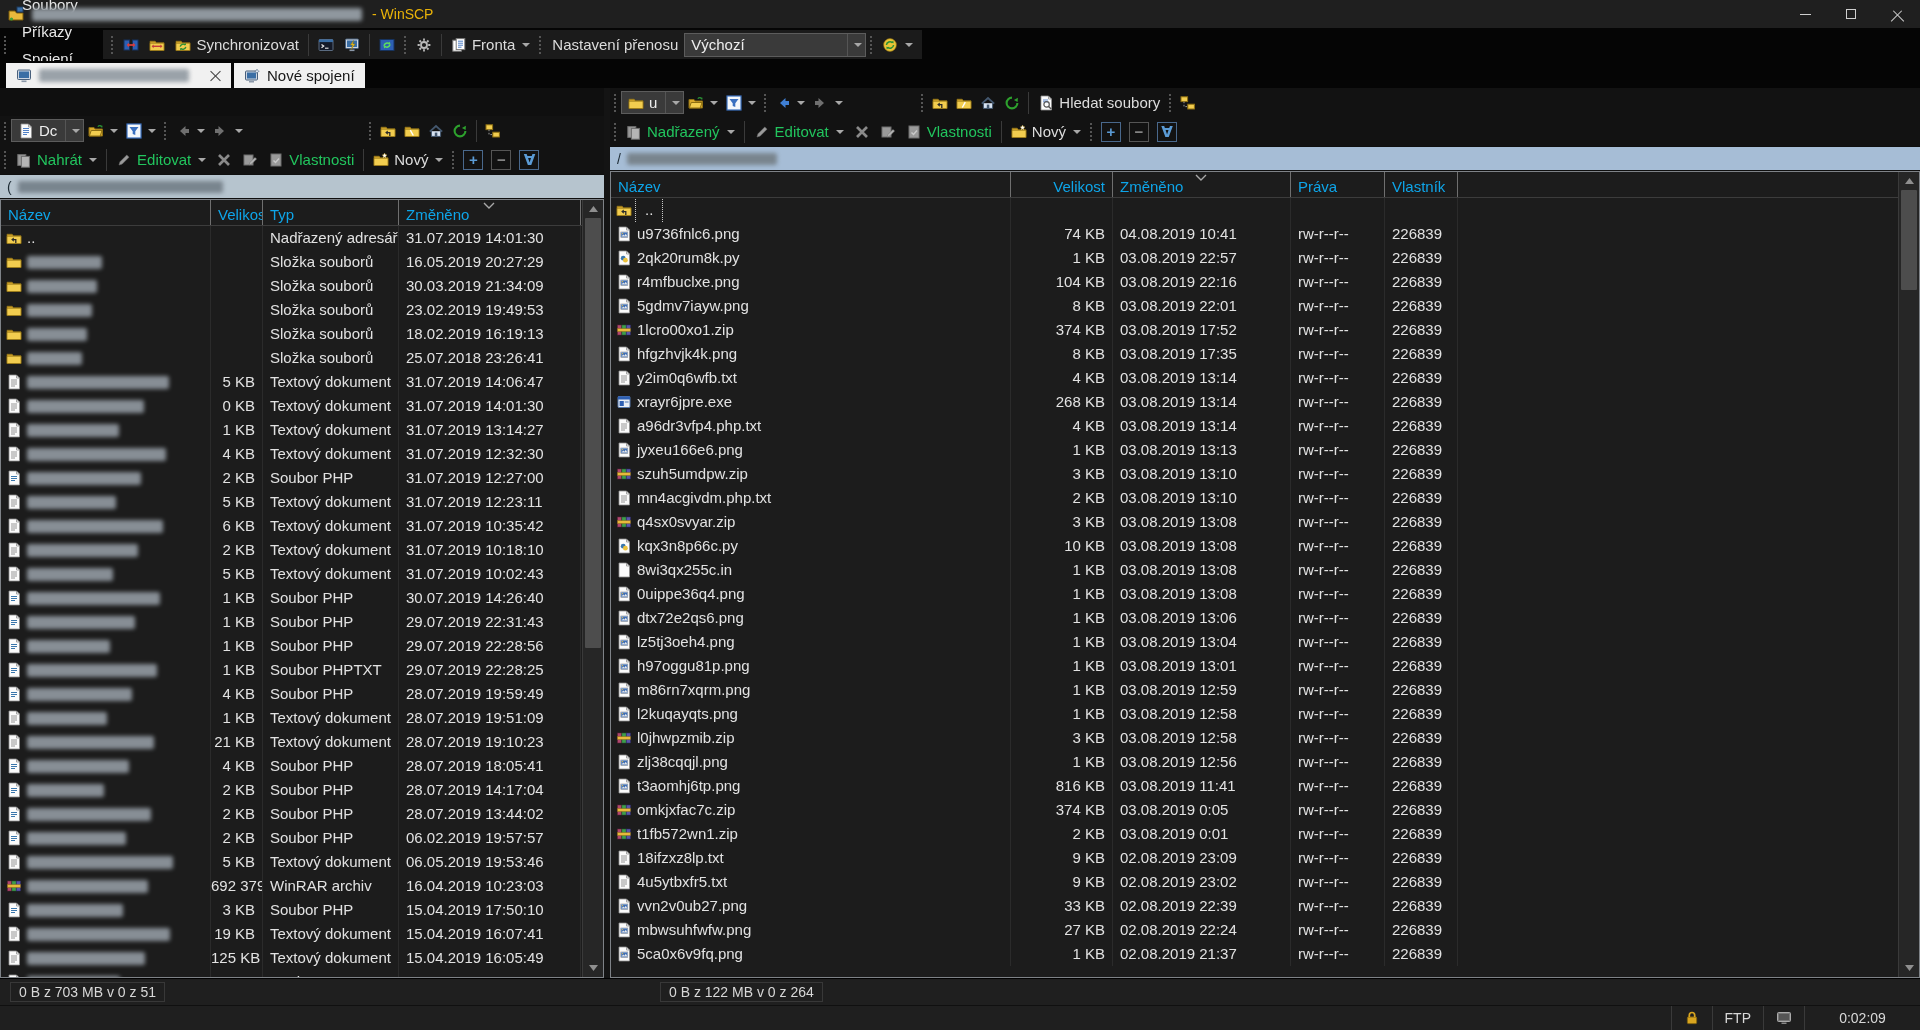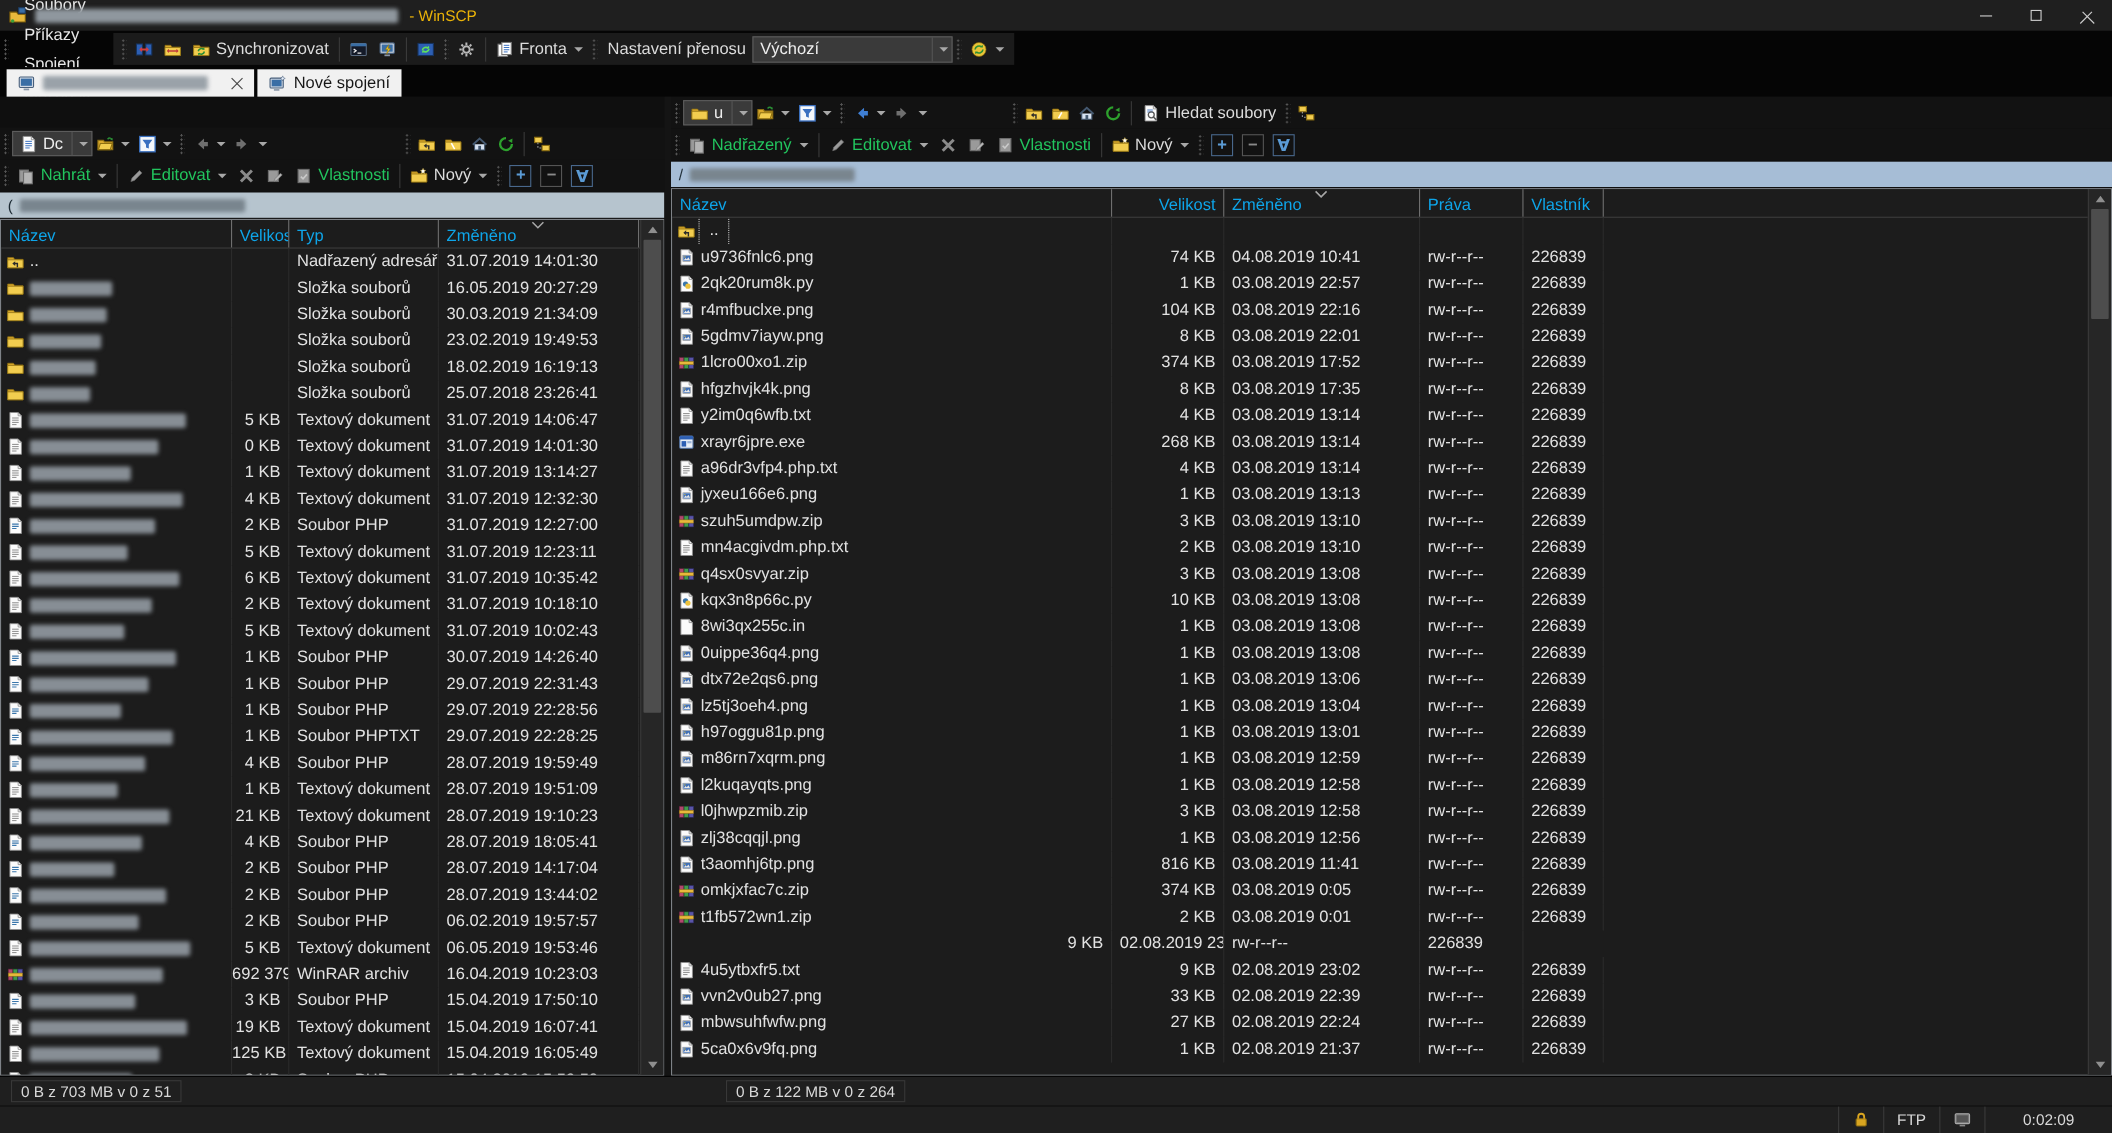--- a/index.html
+++ b/index.html
@@ -1690,20 +1690,30 @@
                   </span>
                   <span>t1fb572wn1.zip</span>
                 </div>
                 <div class="cell r">2 KB</div>
                 <div class="cell ">03.08.2019 0:01</div>
                 <div class="cell ">rw-r--r--</div>
                 <div class="cell ">226839</div>
                 <div class="cell last"></div>
               </div>
               <div class="rrow rgrid">
+                <div class="cell cname">
+                  <span class="ic">
+                    <svg viewBox="0 0 16 16" width="16" height="16">
+                      <path d="M3 1h7.5L13.5 4v11H3z" fill="#fbfbfb" stroke="#8f8f8f" stroke-width=".8"></path>
+                      <path d="M10.5 1v3h3" fill="none" stroke="#8f8f8f" stroke-width=".8"></path>
+                      <path d="M5 6h6M5 8h6M5 10h6M5 12h4" stroke="#8a8a8a" stroke-width=".9"></path>
+                    </svg>
+                  </span>
+                  <span>18ifzxz8lp.txt</span>
+                </div>
                 <div class="cell r">9 KB</div>
                 <div class="cell ">02.08.2019 23:09</div>
                 <div class="cell ">rw-r--r--</div>
                 <div class="cell ">226839</div>
                 <div class="cell last"></div>
               </div>
               <div class="rrow rgrid">
                 <div class="cell cname">
                   <span class="ic">
                     <svg viewBox="0 0 16 16" width="16" height="16">

